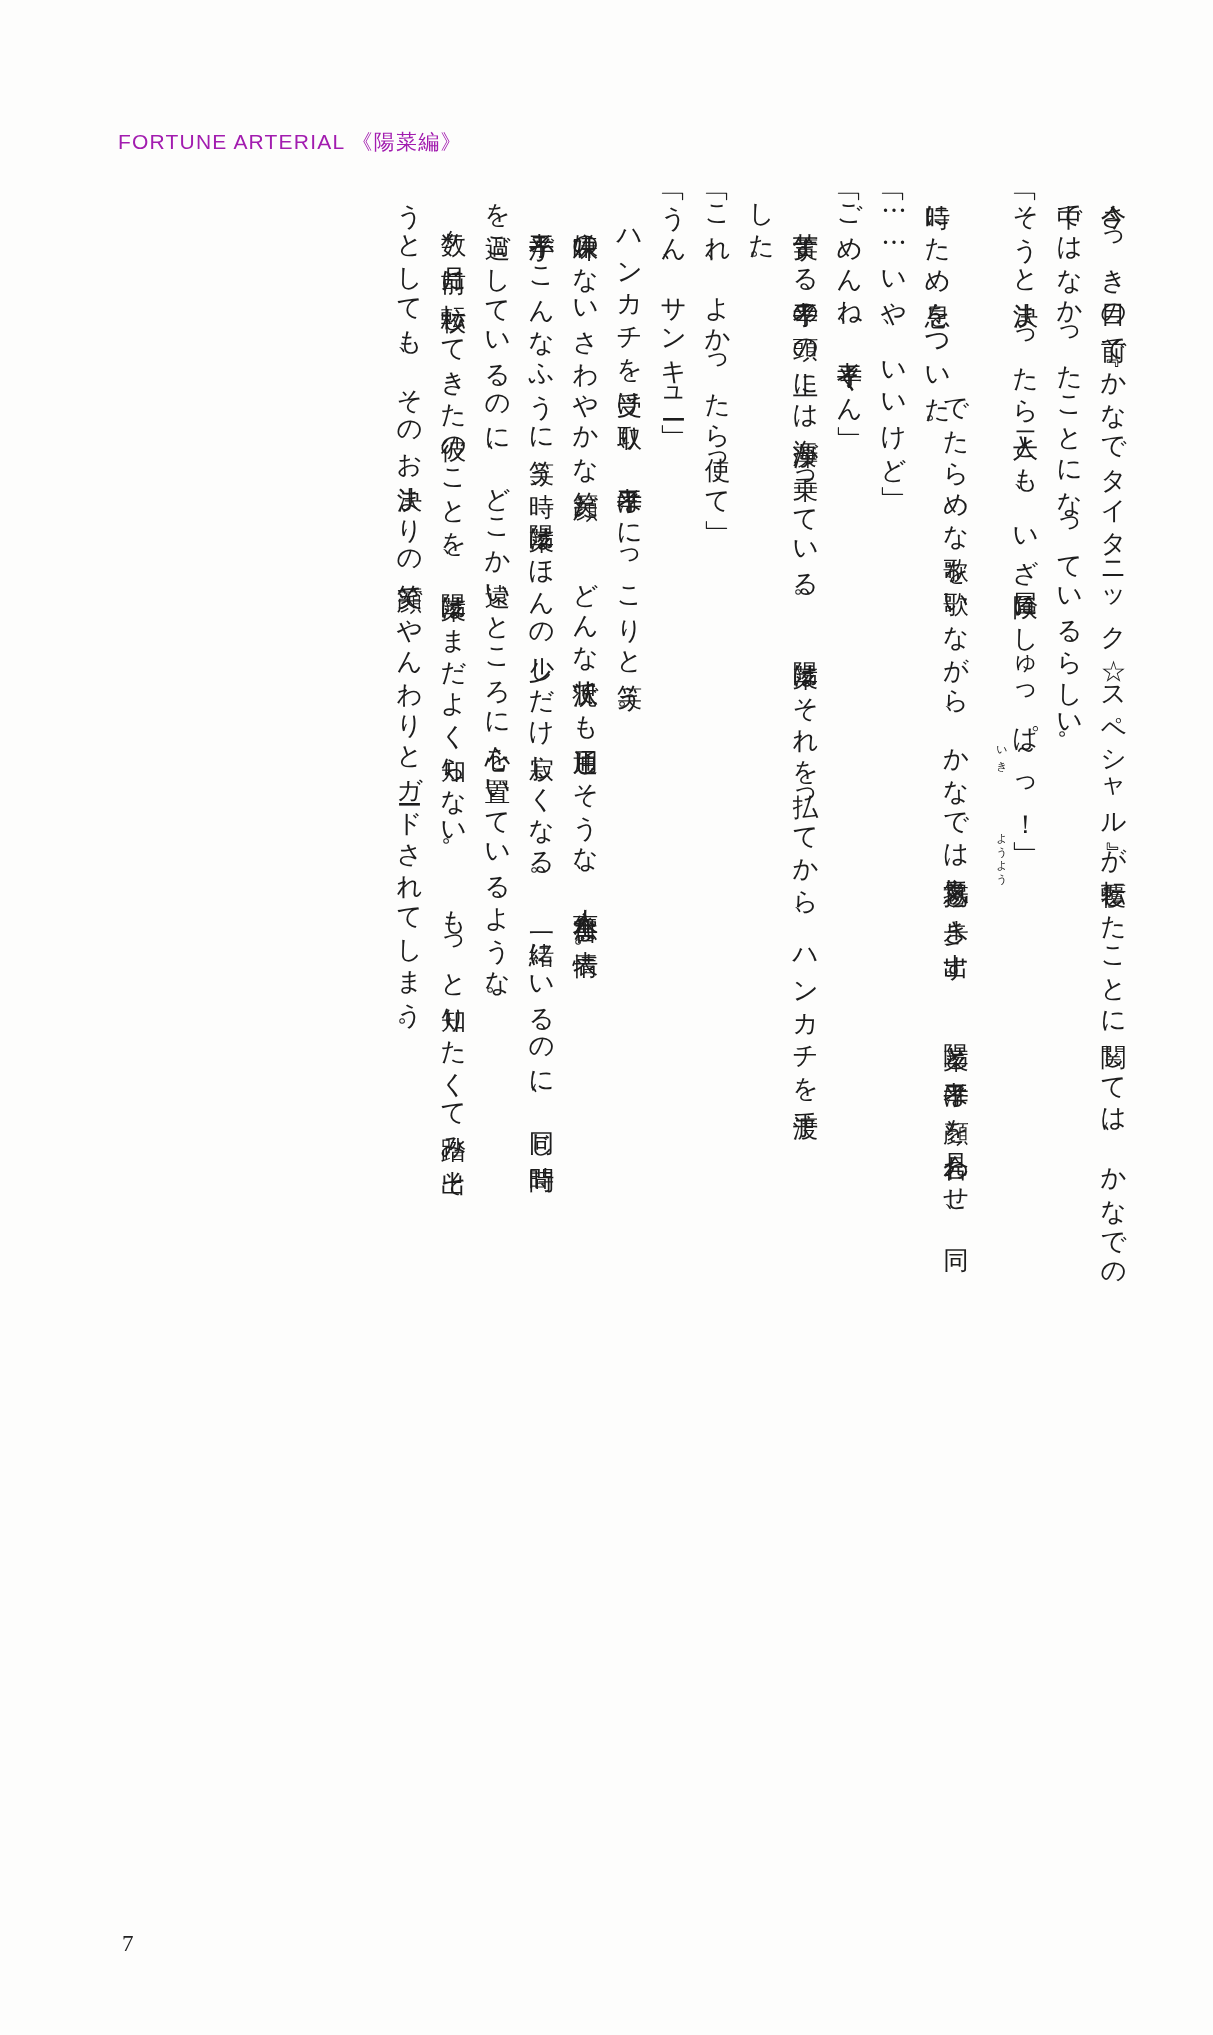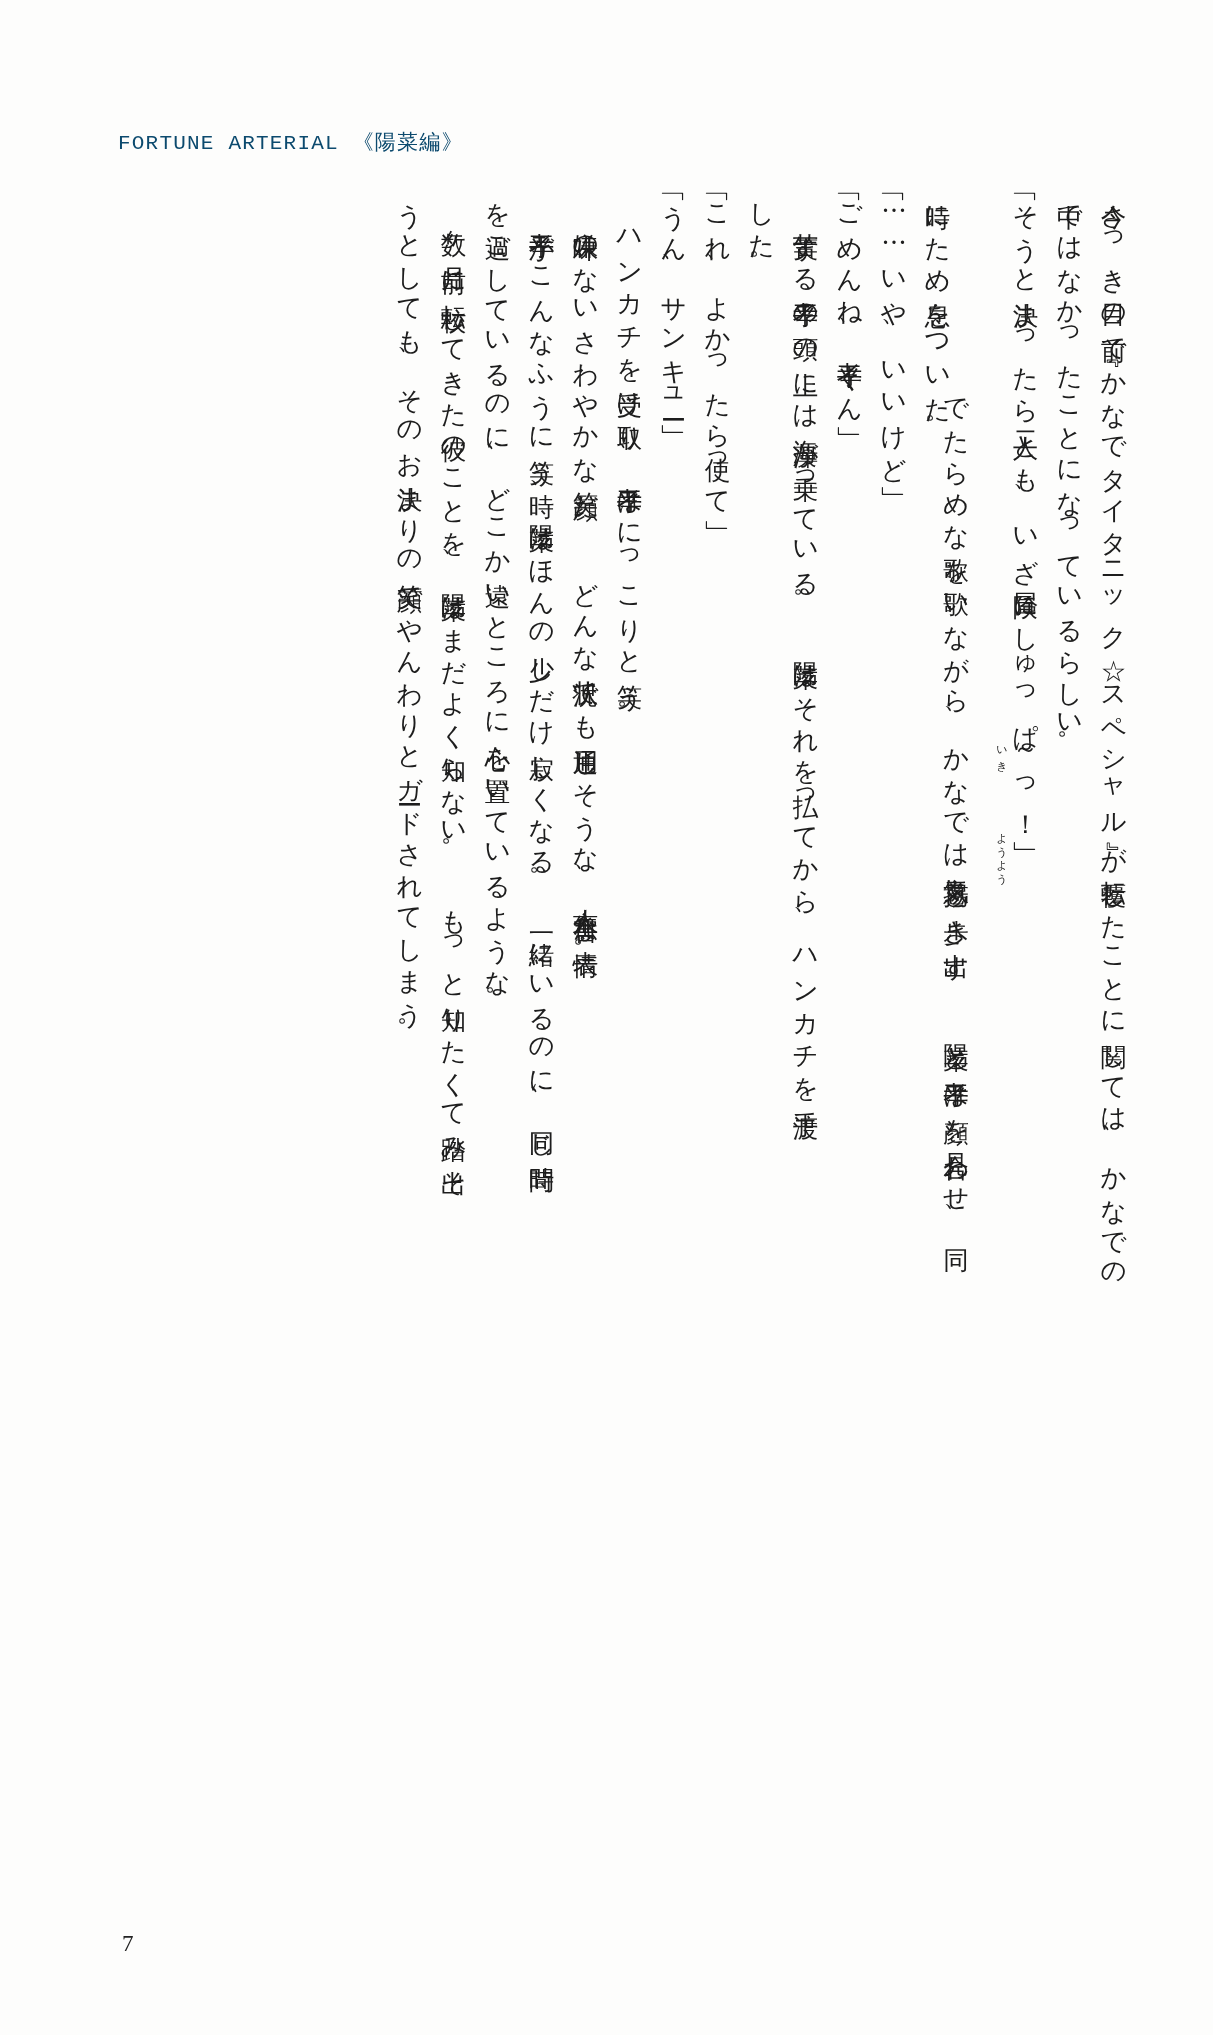--- a/index.html
+++ b/index.html
@@ -13,24 +13,24 @@
     height: 2035px;
     background: #fdfdfc;
     overflow: hidden;
     font-family: "Liberation Serif", "DejaVu Serif", serif;
     color: #1a1a1a;
   }
   .header-running {
     position: absolute;
     top: 128px;
     left: 118px;
-    font-family: Liberation Mono, monospace;
+    font-family: Liberation Sans, sans-serif;
     font-size: 21px;
     letter-spacing: 1.2px;
-    color: #0c4a6e;
+    color: #a21caf;
     white-space: nowrap;
   }
   .folio {
     position: absolute;
     bottom: 78px;
     left: 122px;
     font-family: "Liberation Serif", "DejaVu Serif", serif;
     font-size: 23px;
     color: #222;
   }

